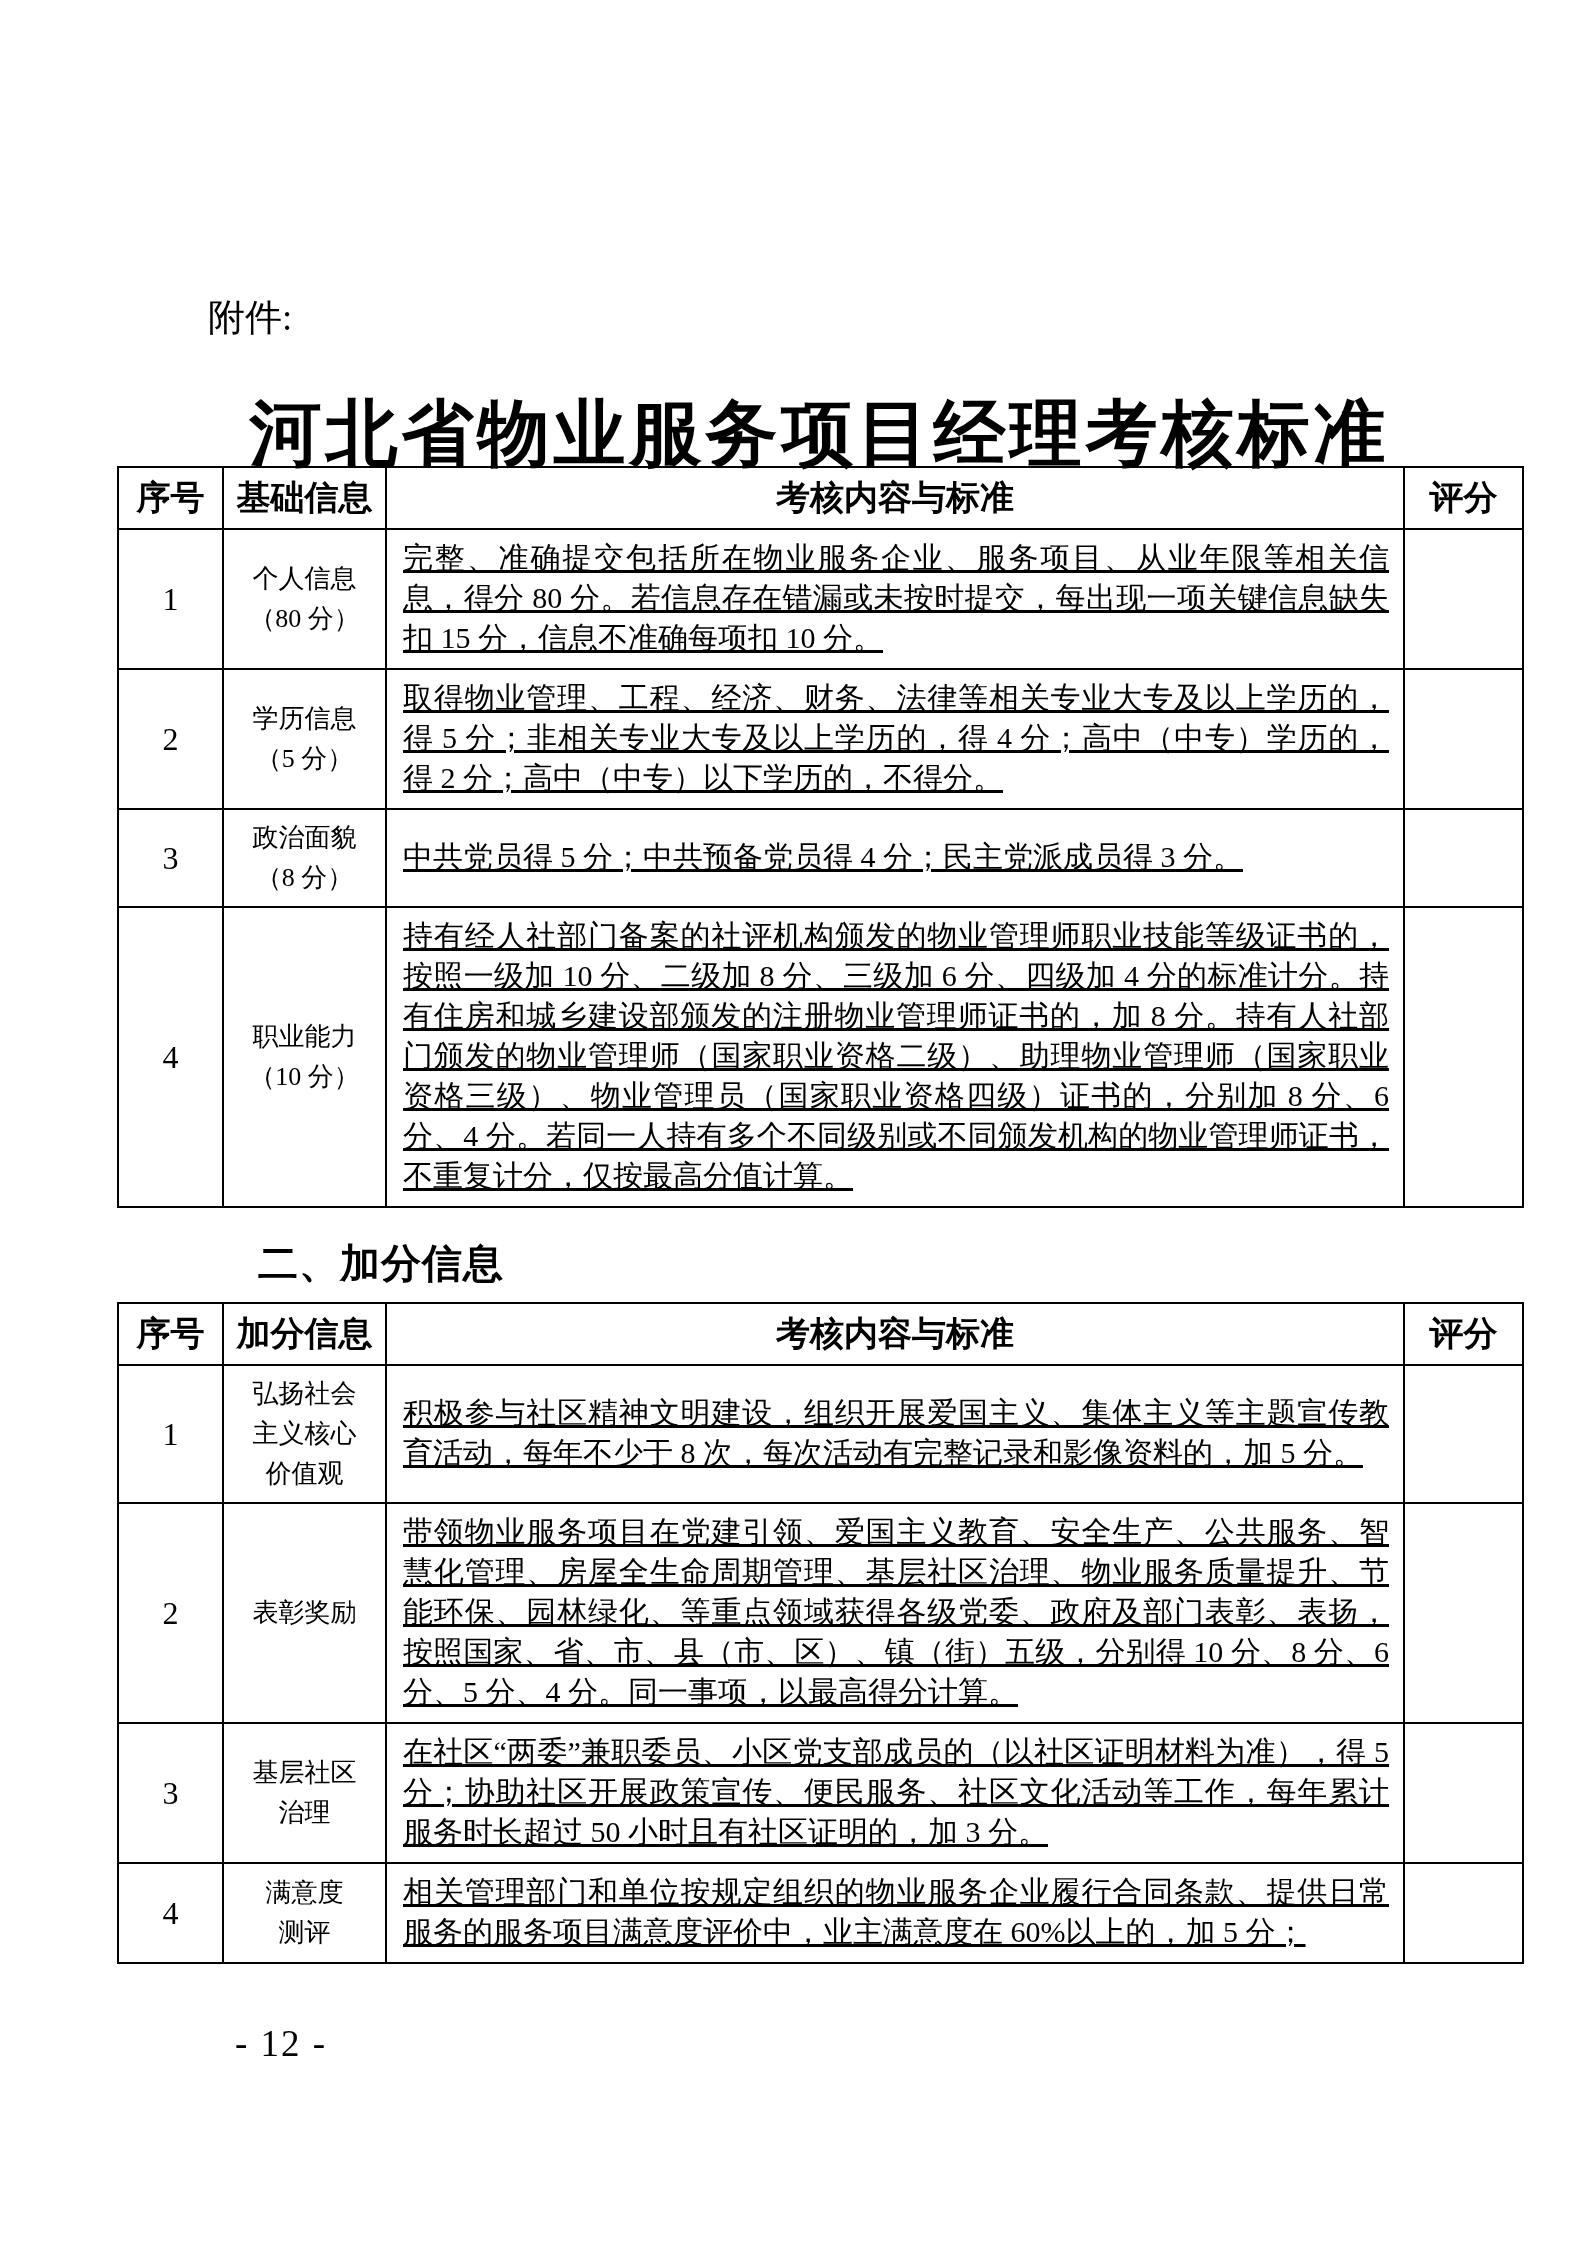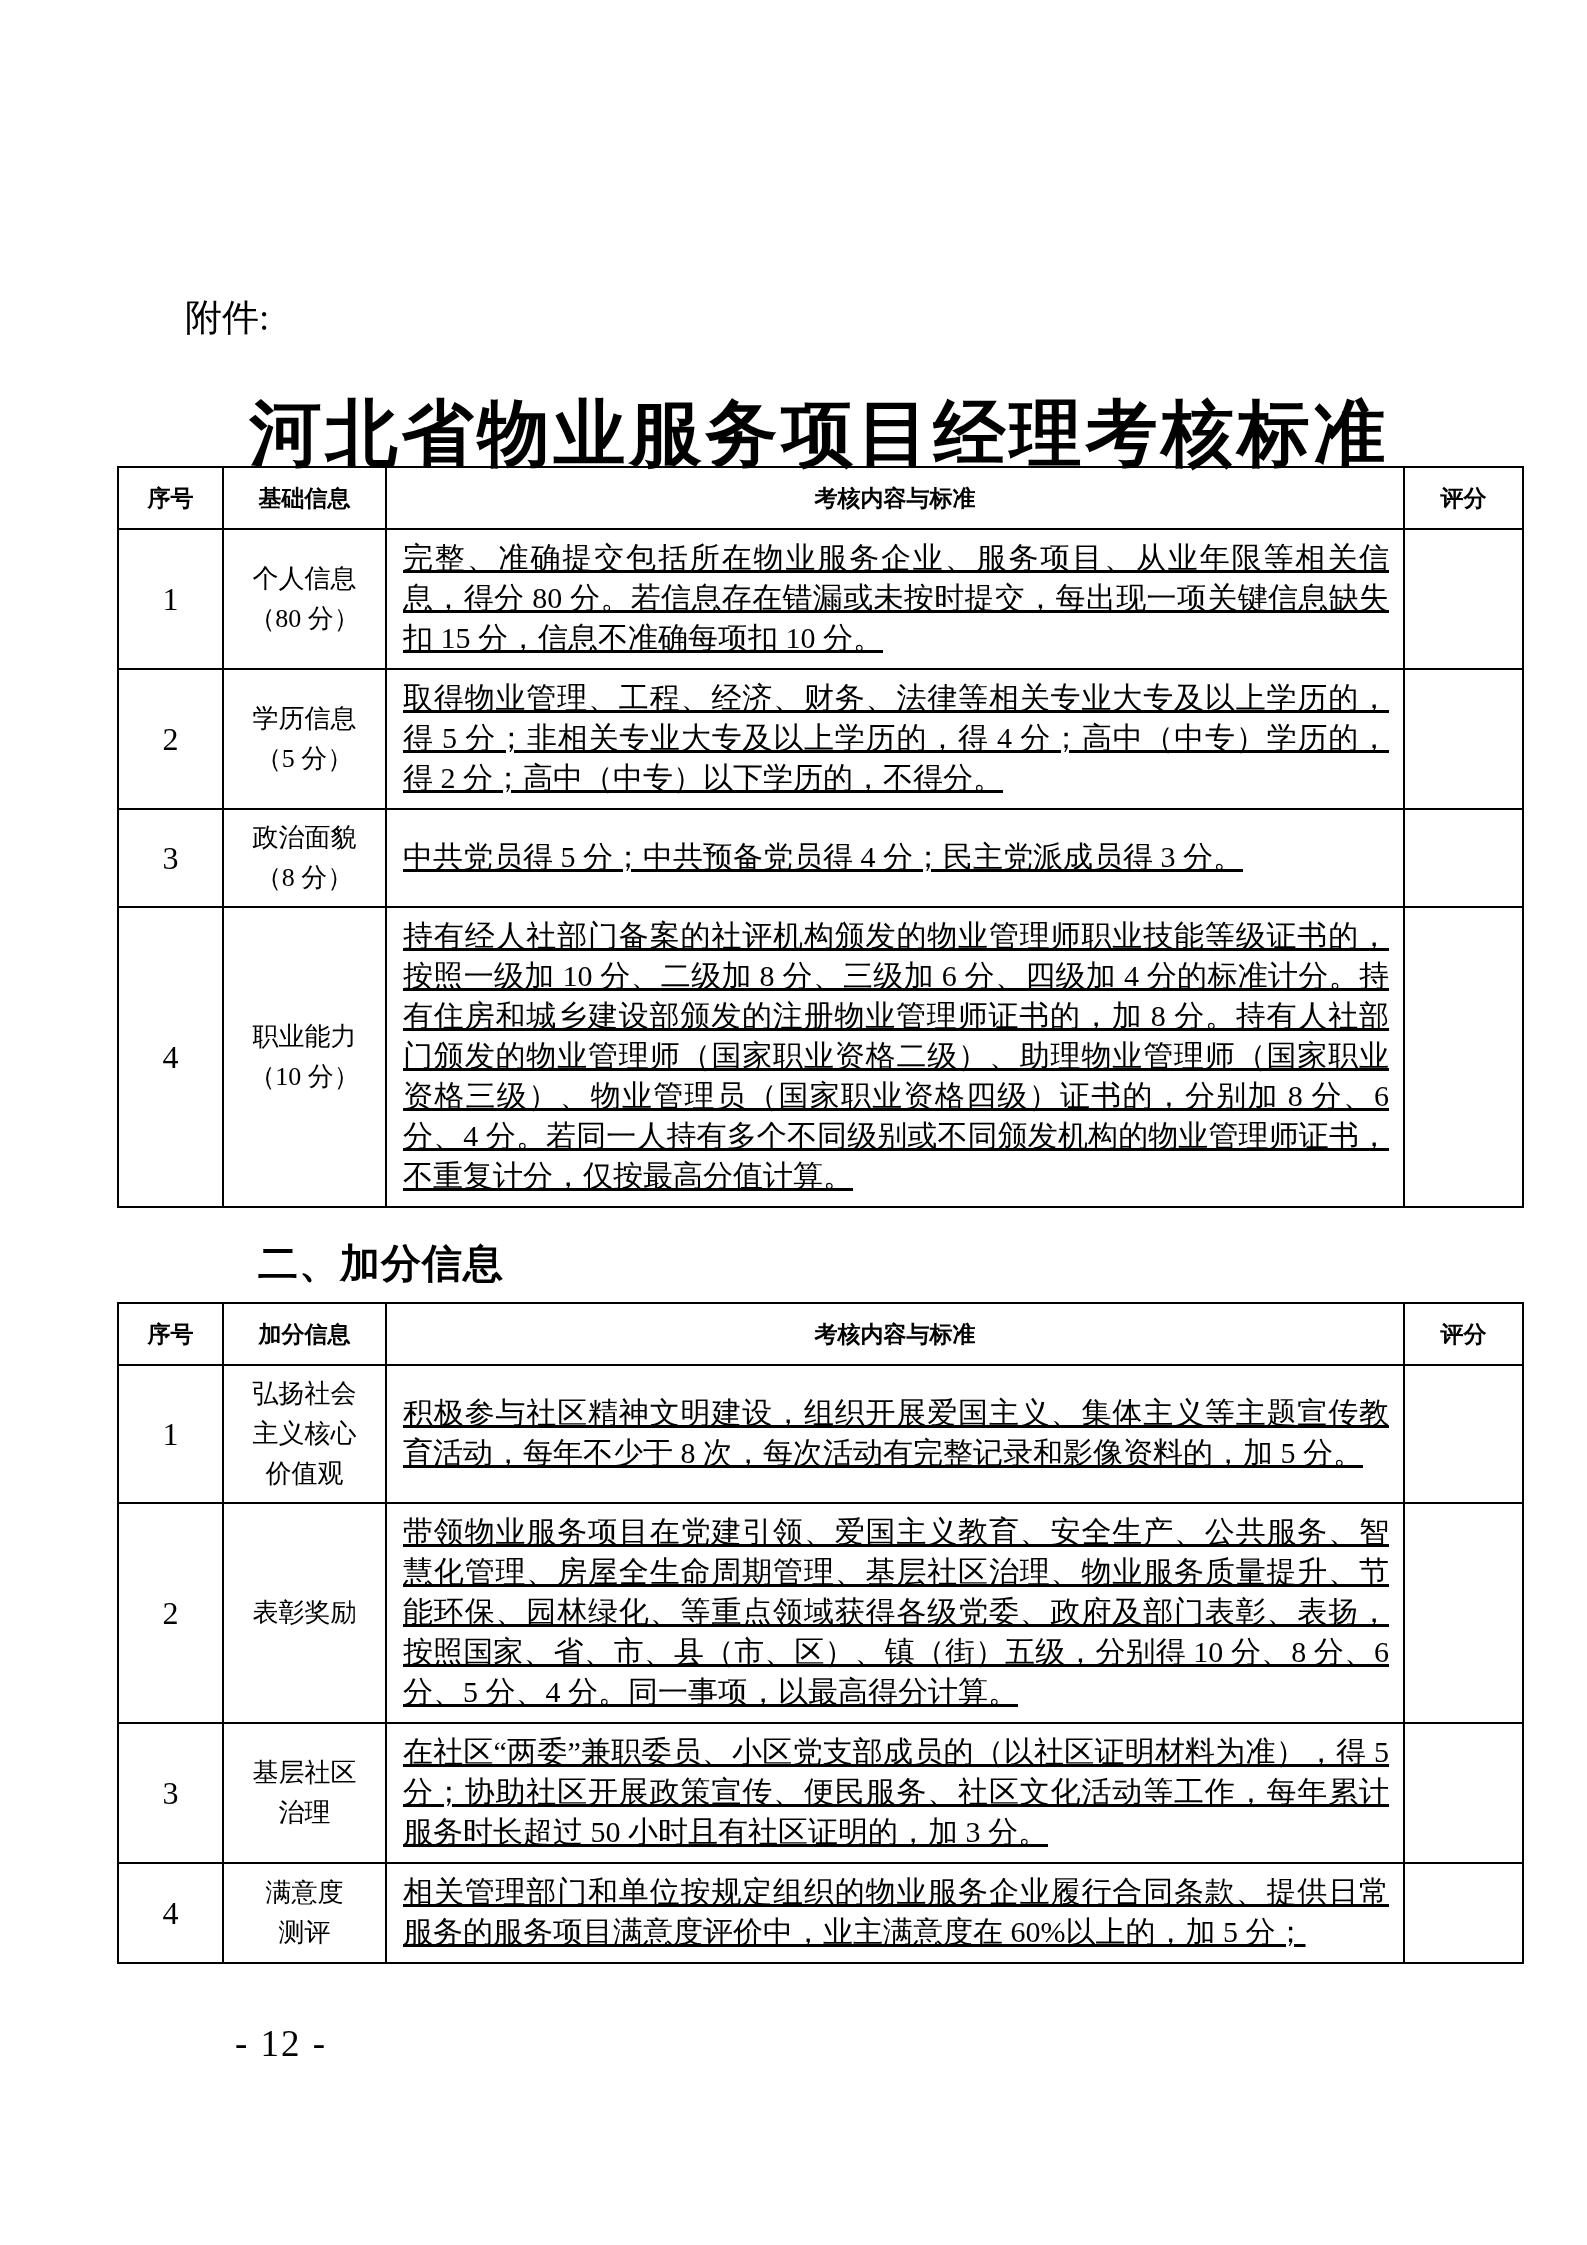--- a/index.html
+++ b/index.html
@@ -8,21 +8,21 @@
     width: 1587px;
     height: 2245px;
     background: #ffffff;
     overflow: hidden;
     box-sizing: border-box;
     padding: 296px 65px 0 117px;
     font-family: "Liberation Serif", "DejaVu Serif", serif;
     color: #000000;
   }
   .attachment {
-    margin-left: 68px;
+    margin-left: 91px;
     font-size: 37px;
     line-height: 44px;
   }
   .doc-title {
     margin-top: 62px;
     width: 1405px;
     text-align: center;
     font-size: 72px;
     font-weight: bold;
     letter-spacing: 4px;
@@ -45,21 +45,21 @@
     border: 2px solid #000;
   }
   table.score-table th, table.score-table td {
     border: 2px solid #000;
     vertical-align: middle;
     box-sizing: border-box;
   }
   table.score-table th {
     font-family: "Liberation Sans", "DejaVu Sans", sans-serif;
     font-weight: bold;
-    font-size: 23px;
+    font-size: 34px;
     height: 62px;
     text-align: center;
     padding: 1px;
   }
   td.c-no {
     text-align: center;
     font-size: 32px;
     padding: 4px;
   }
   td.c-cat {

